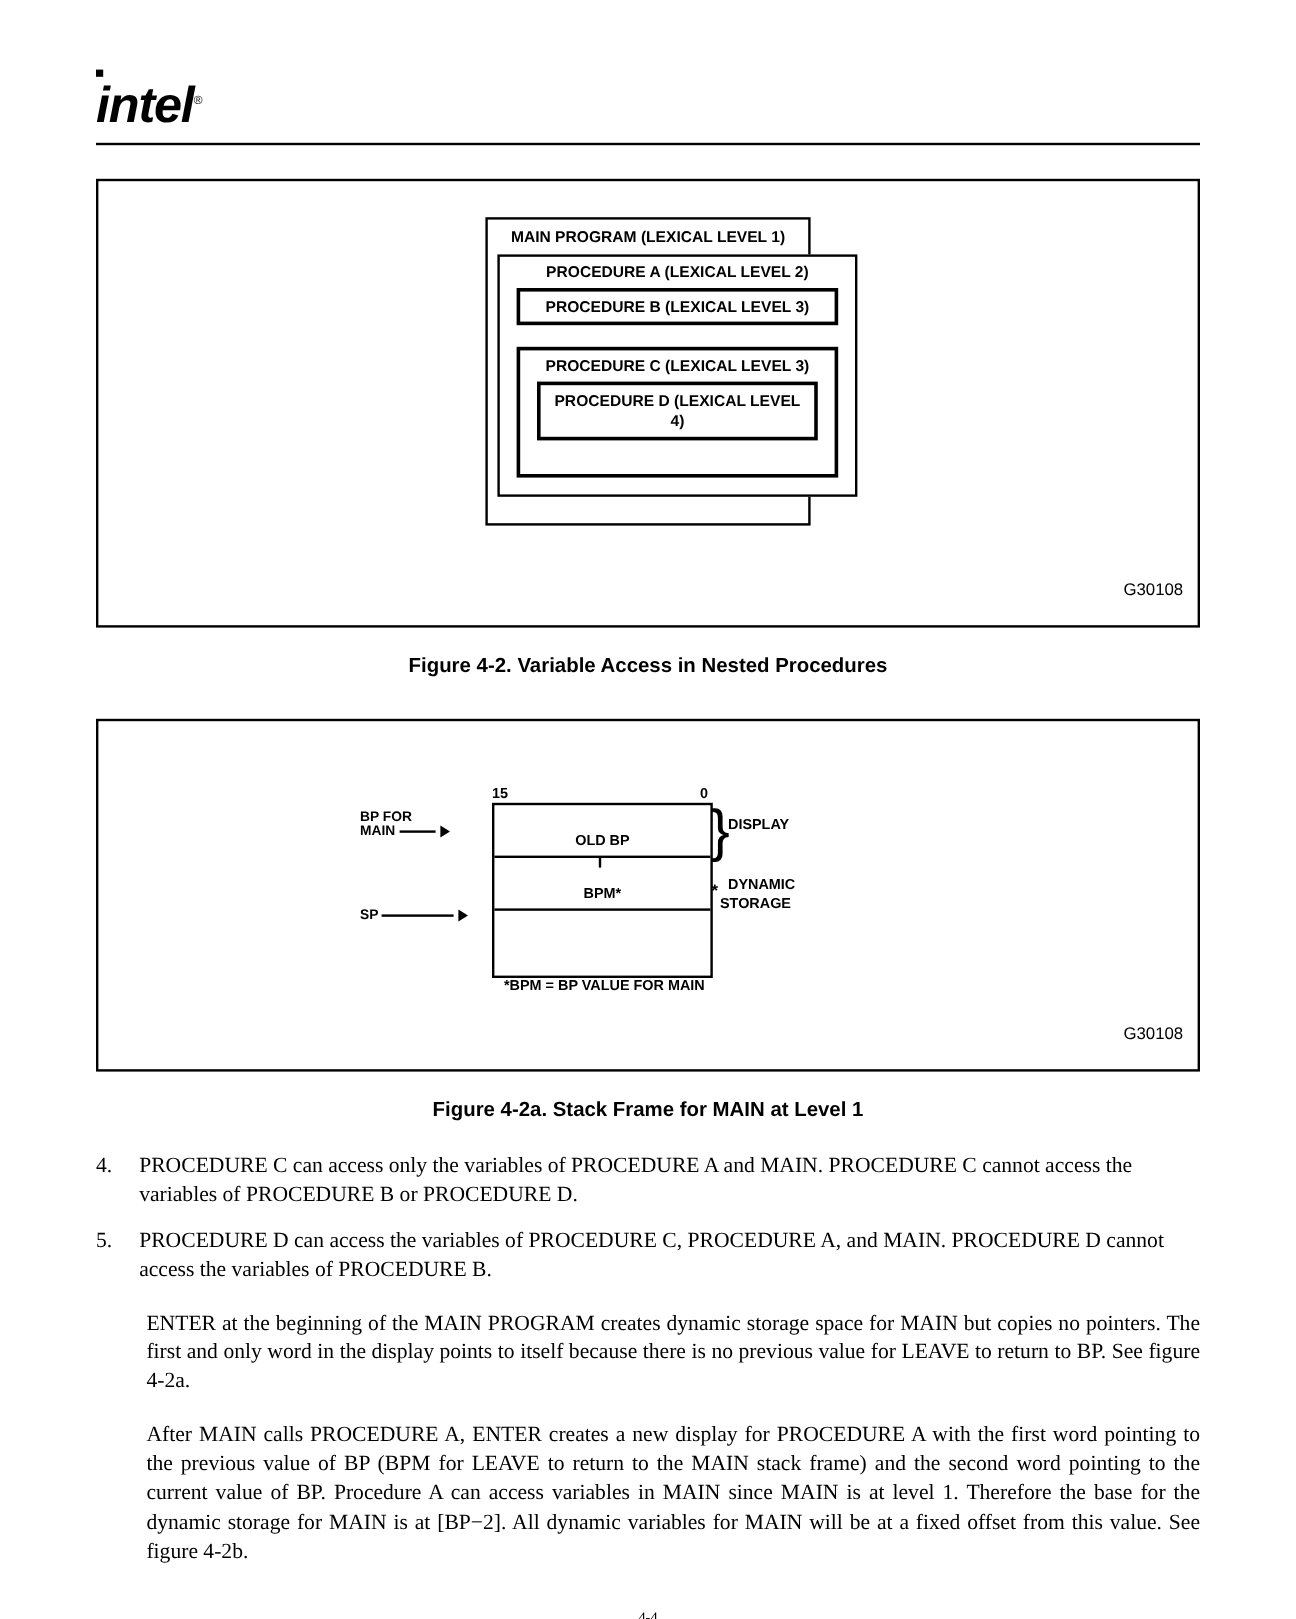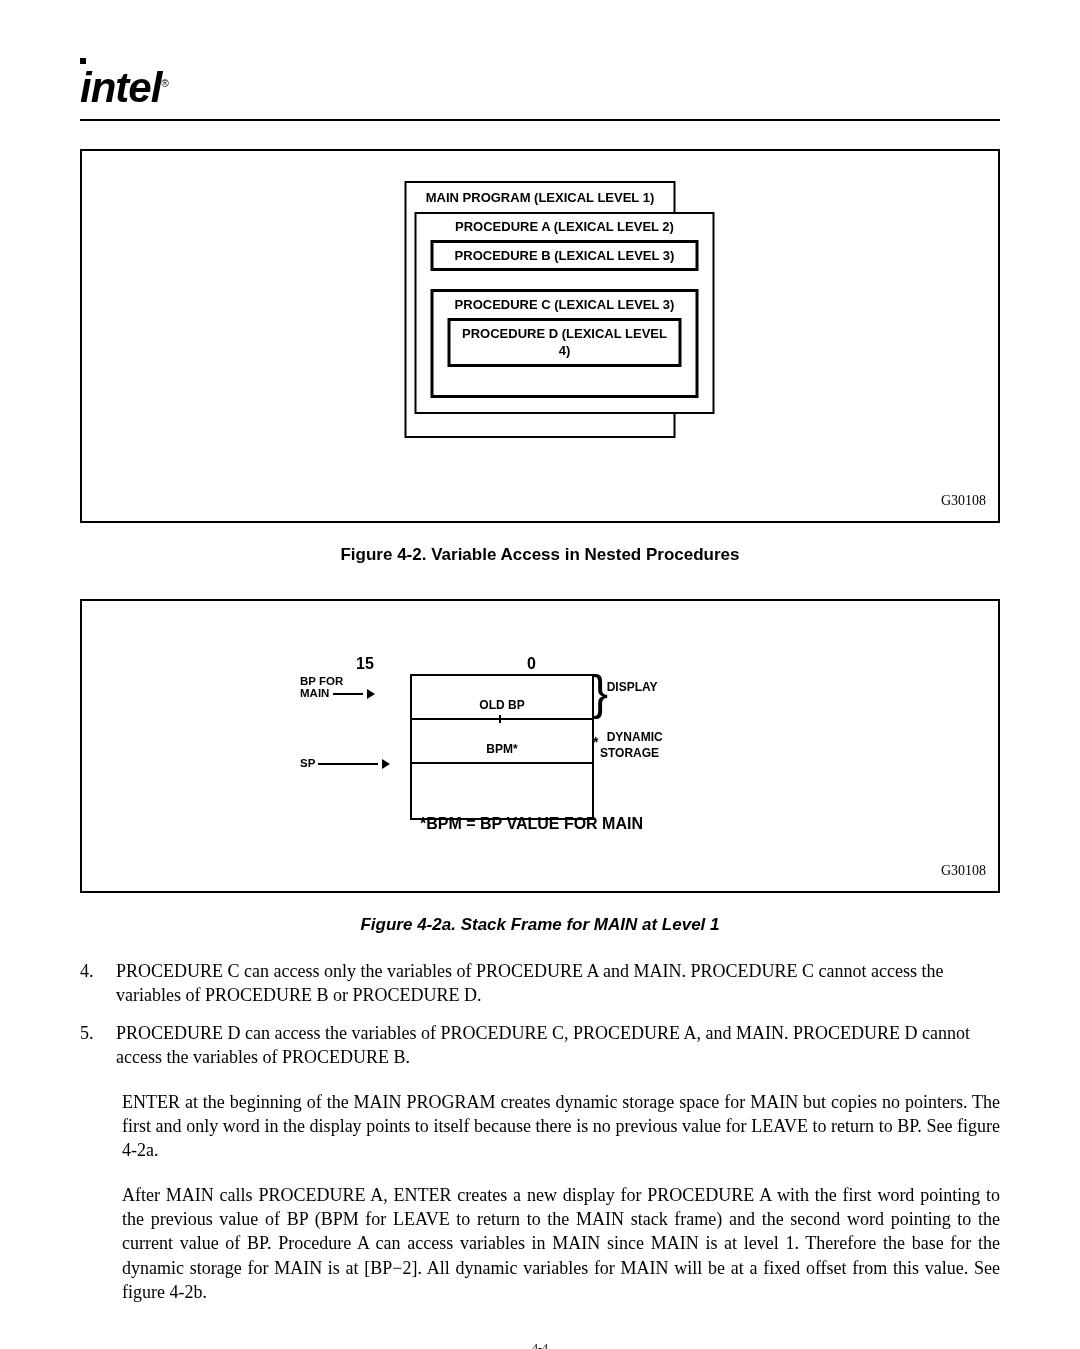--- a/index.html
+++ b/index.html
@@ -74,22 +74,22 @@
     background: #fff;
   }
   .box-main { padding: 6px 8px 22px 8px; }
   .box-a { margin: 6px auto 0; width: 280px; padding-top: 4px; padding-bottom: 14px;}
   .box-b { margin: 4px auto 0; width: 246px; border-width:3px;}
   .box-c { margin: 18px auto 0; width: 246px; padding-top: 4px; padding-bottom: 28px; border-width:3px;}
   .box-d { margin: 4px auto 0; width: 212px; border-width:3px;}
   .figref {
     position: absolute;
     right: 12px;
-    bottom: 10px;
-    font-family: Liberation Serif, serif;
+    bottom: 20px;
+    font-family: Liberation Sans, sans-serif;
     font-size: 14px;
   }
   .fig-caption {
     text-align: center;
     font-family: Arial, Helvetica, sans-serif;
     font-weight: 700;
     font-size: 17px;
     margin: 21px 0 32px 0;
   }
   .fig2 {
@@ -100,24 +100,24 @@
     top: 52px;
     left: 50%;
     transform: translateX(-50%);
     width: 480px;
     font-family: Arial, Helvetica, sans-serif;
     font-size: 12px;
     font-weight: 700;
   }
   .bits-row {
     display: flex;
-    margin-left: 56px;
+    margin-left: 110px;
     width: 180px;
     justify-content: space-between;
-    font-size: 16px;
+    font-size: 12px;
   }
   .stack-table {
     border: 2px solid #000;
     width: 180px;
     margin-left: 110px;
   }
   .stack-row {
     border-bottom: 2px solid #000;
     height: 26px;
     display:flex;
@@ -163,21 +163,21 @@
     top: 18px;
     font-size: 48px;
     font-weight: 400;
     line-height: 0.9;
   }
   .ast { position:absolute; left:293px; top:80px; font-size:14px;}
   .footnote {
     position:absolute;
     top: 160px;
     left: 120px;
-    font-size: 16px;
+    font-size: 12px;
   }
   .tick-down {
     position:absolute;
     left:199px;
     top:62px;
     width:2px;
     height:8px;
     background:#000;
   }
   .list-block {
@@ -196,21 +196,20 @@
     text-align: justify;
     margin-left: 42px;
   }
   .page-num {
     text-align: center;
     font-size: 12px;
     margin-top: 36px;
   }
   .fig2cap {
     margin-bottom: 22px;
-    font-style: italic;
   }
 </style>
 </head>
 <body>
 
 <div class="header-row">
   <div class="logo">
     <span class="logo-dot"></span>
     <span>intel</span><span class="logo-reg">®</span>
   </div>

